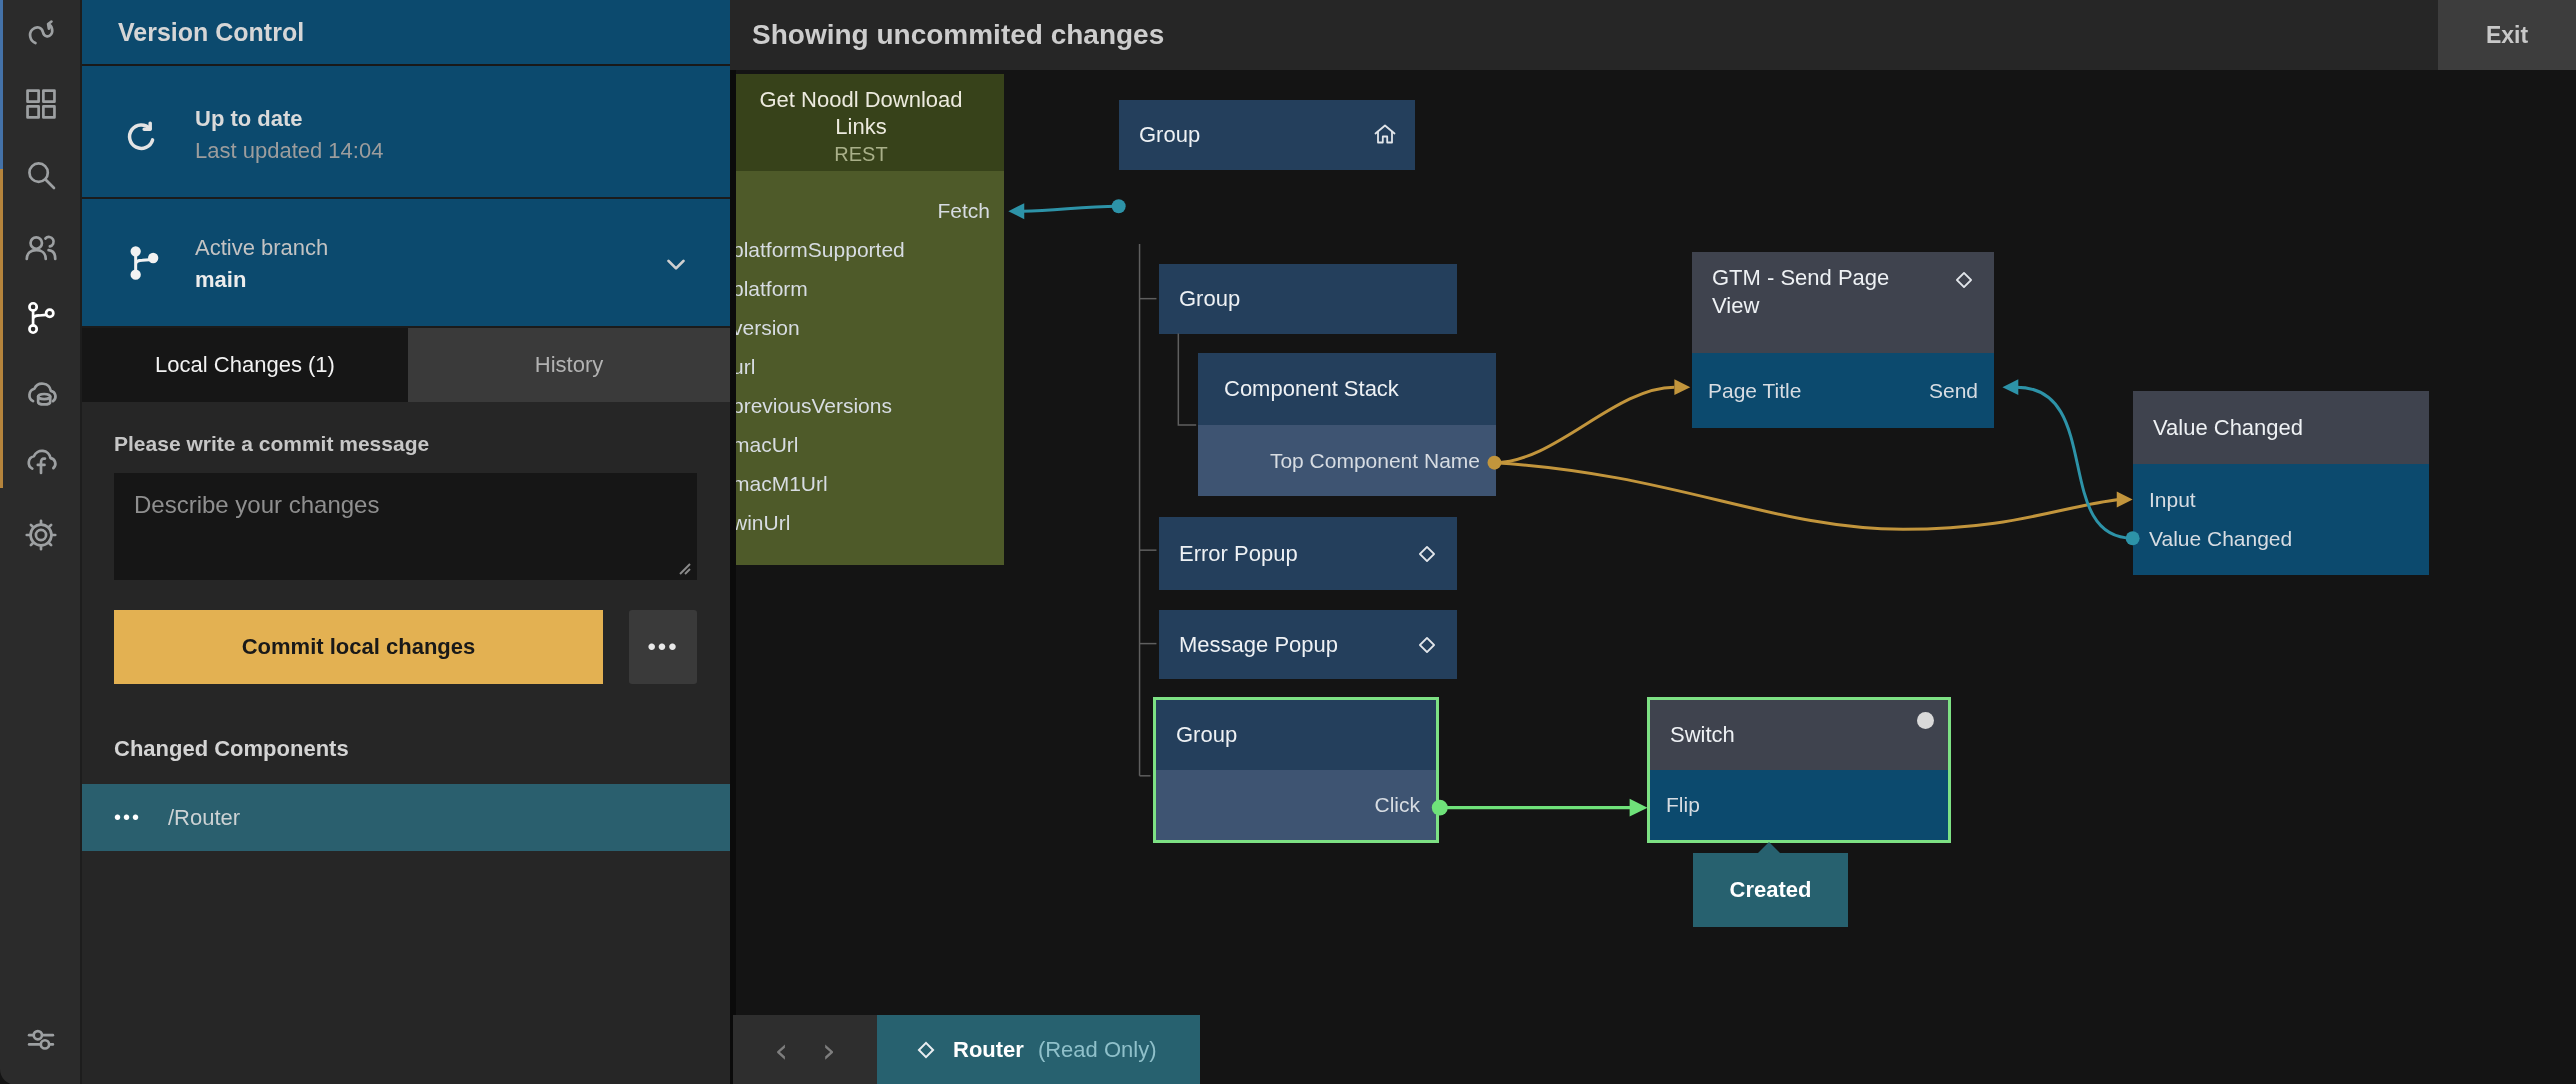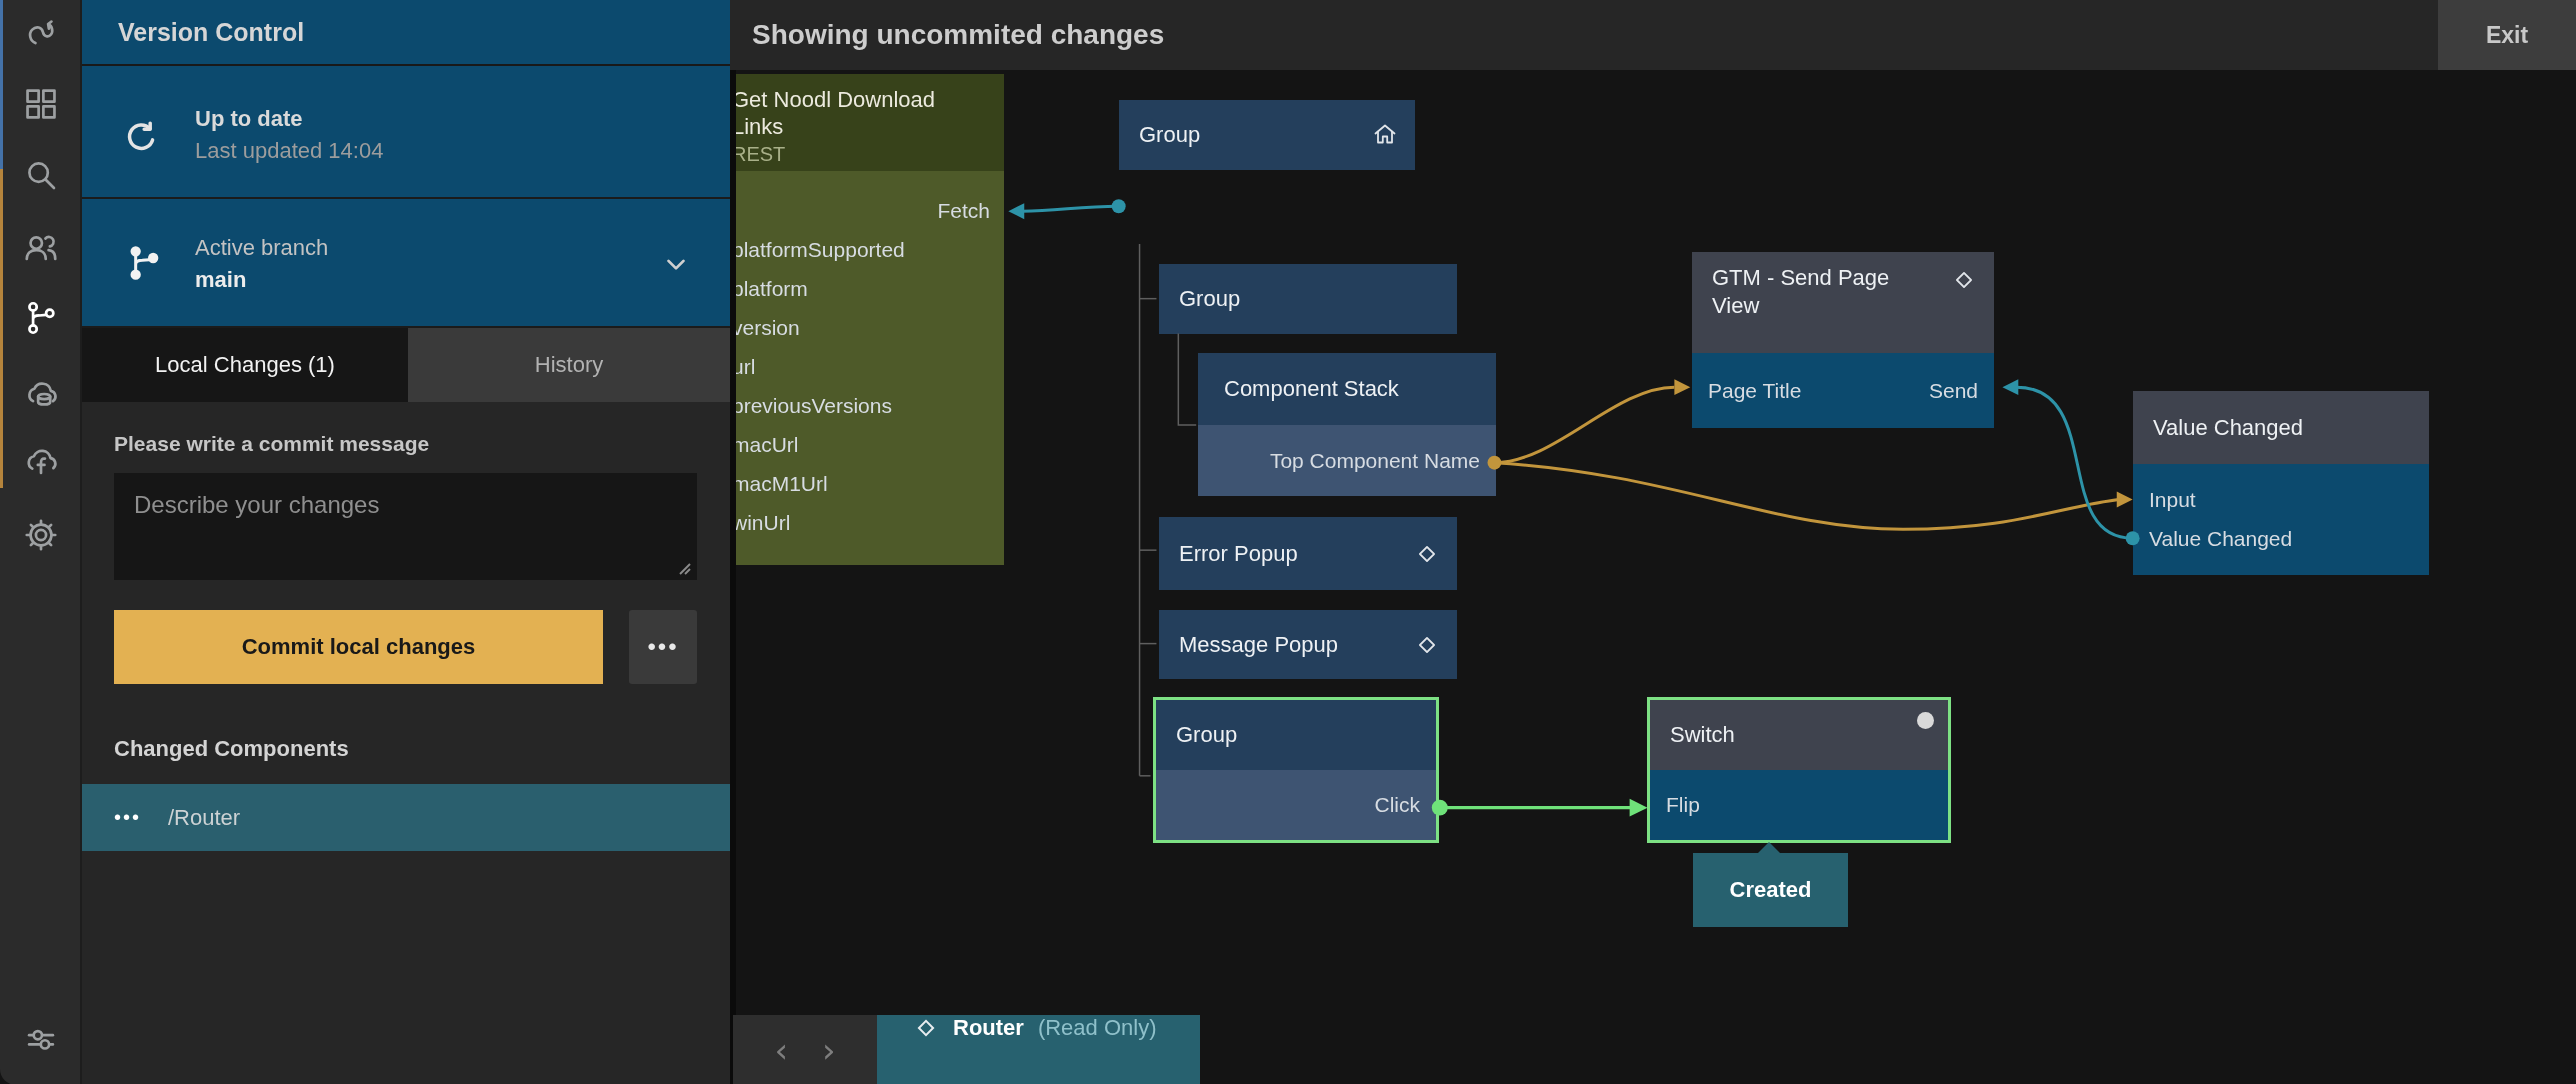--- a/index.html
+++ b/index.html
@@ -67,21 +67,21 @@
   .prow.right{justify-content:flex-end;}
   .blue .nhead{background:#243f5c;}
   .blue .nbody{background:#3e5472;}
   .olive .nhead{background:#37421a;}
   .olive .nbody{background:#4e5a29;}
   .gray .nhead{background:#3f434e;}
   .gray .nbody{background:#0c4a6e;}
   .selected{border:3px solid #7de184;}
   .hicon{position:absolute;right:16px;top:50%;transform:translateY(-50%);width:28px;height:28px;color:#e1e5ea;}
   .hicon svg{width:28px;height:28px;stroke:currentColor;fill:none;stroke-width:1.8;stroke-linejoin:round;stroke-linecap:round;}
-  #node-rest{left:-12px;top:4px;width:286px;}
+  #node-rest{left:-12px;top:4px;width:286px;text-align:center;}
   #node-rest .nhead{display:block;padding:12px 14px 0 14px;height:97px;}
   #rest-title{line-height:27px;color:#eceade;}
   #rest-subtitle{font-size:20px;color:#a9b089;margin-top:3px;}
   #node-rest .nbody{height:394px;padding-top:20px;}
   #node-rest .prow{height:39px;padding:0 14px;}
   #node-group-home{left:389px;top:30px;width:296px;}
   #node-group-home .nhead{height:70px;}
   #node-group-home .nbody{height:73px;}
   #node-group-home .prow{height:73px;}
   #node-group-child{left:429px;top:194px;width:298px;}
@@ -113,21 +113,21 @@
   #switch-dot{position:absolute;right:14px;top:12px;width:17px;height:17px;border-radius:50%;background:#d9d9d9;}
   #created-badge{position:absolute;left:963px;top:783px;width:155px;height:74px;background:#27616f;z-index:3;display:flex;align-items:center;justify-content:center;font-size:22px;font-weight:bold;color:#ffffff;}
   #created-badge .pointer{position:absolute;left:64px;top:-11px;width:0;height:0;border-left:12px solid transparent;border-right:12px solid transparent;border-bottom:12px solid #27616f;}
 
   
   #wires{position:absolute;left:0;top:0;width:1846px;height:1015px;z-index:3;pointer-events:none;}
 
   
   #bottombar-nav{position:absolute;left:3px;top:945px;width:144px;height:70px;background:#2e2e2e;z-index:5;display:flex;align-items:center;justify-content:center;gap:34px;}
   .nav-chevron{color:#7e7e7e;font-size:34px;line-height:70px;cursor:pointer;font-family:"DejaVu Sans",sans-serif;}
-  #bottombar-tab{position:absolute;left:147px;top:945px;width:323px;height:70px;background:#27616f;z-index:5;display:flex;align-items:flex-start;padding-left:36px;gap:14px;cursor:pointer;}
+  #bottombar-tab{position:absolute;left:147px;top:945px;width:323px;height:70px;background:#27616f;z-index:5;display:flex;align-items:center;padding-left:36px;gap:14px;cursor:pointer;}
   #bottombar-tab .dicon{width:26px;height:26px;color:#e8edf0;}
   #bottombar-tab .dicon svg{width:26px;height:26px;stroke:currentColor;fill:none;stroke-width:2;}
   #tab-title{font-size:22px;font-weight:bold;color:#ffffff;}
   #tab-badge{font-size:22px;color:#8fc0ca;}
 </style>
 </head>
 <body>
 
 <div id="app">
 

